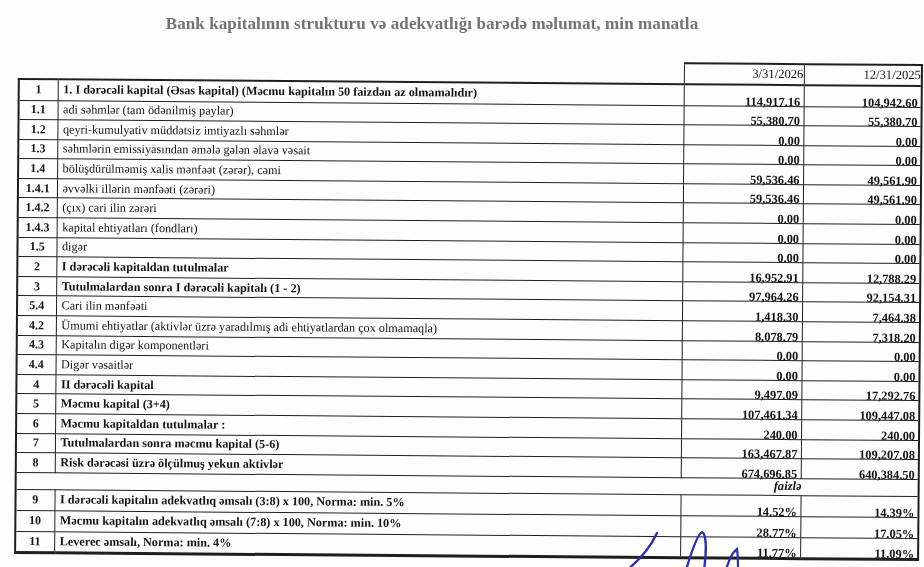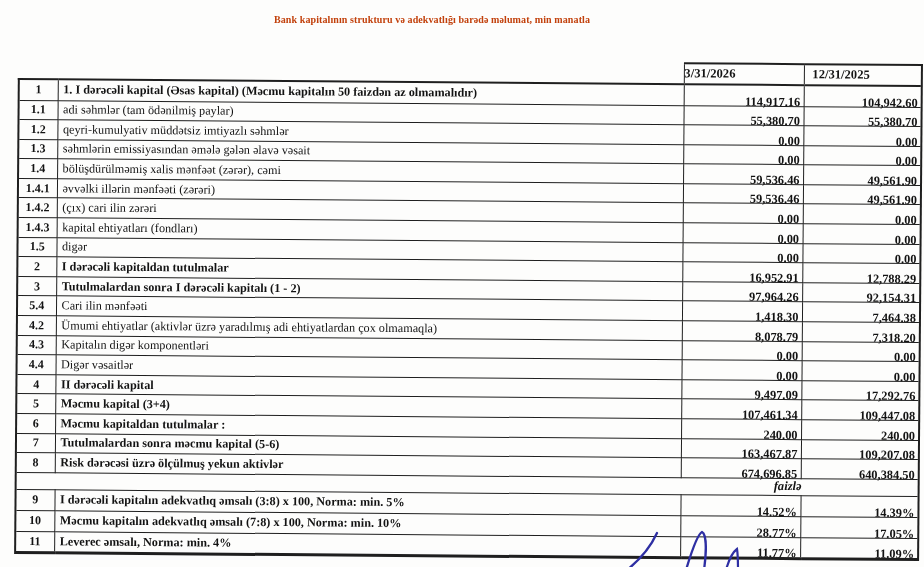--- a/index.html
+++ b/index.html
@@ -4,22 +4,22 @@
 <style>
   html,body{margin:0;padding:0;}
   body{
     width:924px;height:567px;position:relative;overflow:hidden;
     background:#fdfdfc;
     font-family:"Liberation Serif","DejaVu Serif",serif;
     color:#151515;
   }
   .title{
     position:absolute;top:14px;left:0;width:864px;
-    text-align:center;font-weight:bold;font-size:10px;
-    letter-spacing:.1px;color:#c2410c;
+    text-align:center;font-weight:bold;font-size:17px;
+    letter-spacing:.1px;color:#737373;
   }
   .table-wrap{
     position:absolute;left:18px;top:57px;width:903px;
     transform:rotate(0.45deg);transform-origin:0 0;
   }
   table{
     border-collapse:collapse;table-layout:fixed;width:903px;color:#131313;
   }
   col.c-num{width:39px}
   col.c-label{width:626px}
@@ -31,21 +31,21 @@
   tr.note{height:17px}
   tr.pct{height:21px}
   td{
     border:1px solid #1f1f1f;
     font-size:12.2px;line-height:13px;
     padding:0;vertical-align:middle;
     overflow:visible;white-space:nowrap;
   }
   td.blank{border:none;background:transparent;}
   td.date{
-    text-align:left;font-weight:bold;font-size:12.6px;
+    text-align:right;font-weight:normal;font-size:12.6px;
     border-top-width:2px;
   }
   td.date.last{border-right-width:2px;padding-left:8px;}
   td.num{
     text-align:center;font-weight:bold;font-size:12px;
     border-left-width:2px;
   }
   td.label{padding-left:5px;}
   td.label.b{font-weight:bold;}
   td.val{

